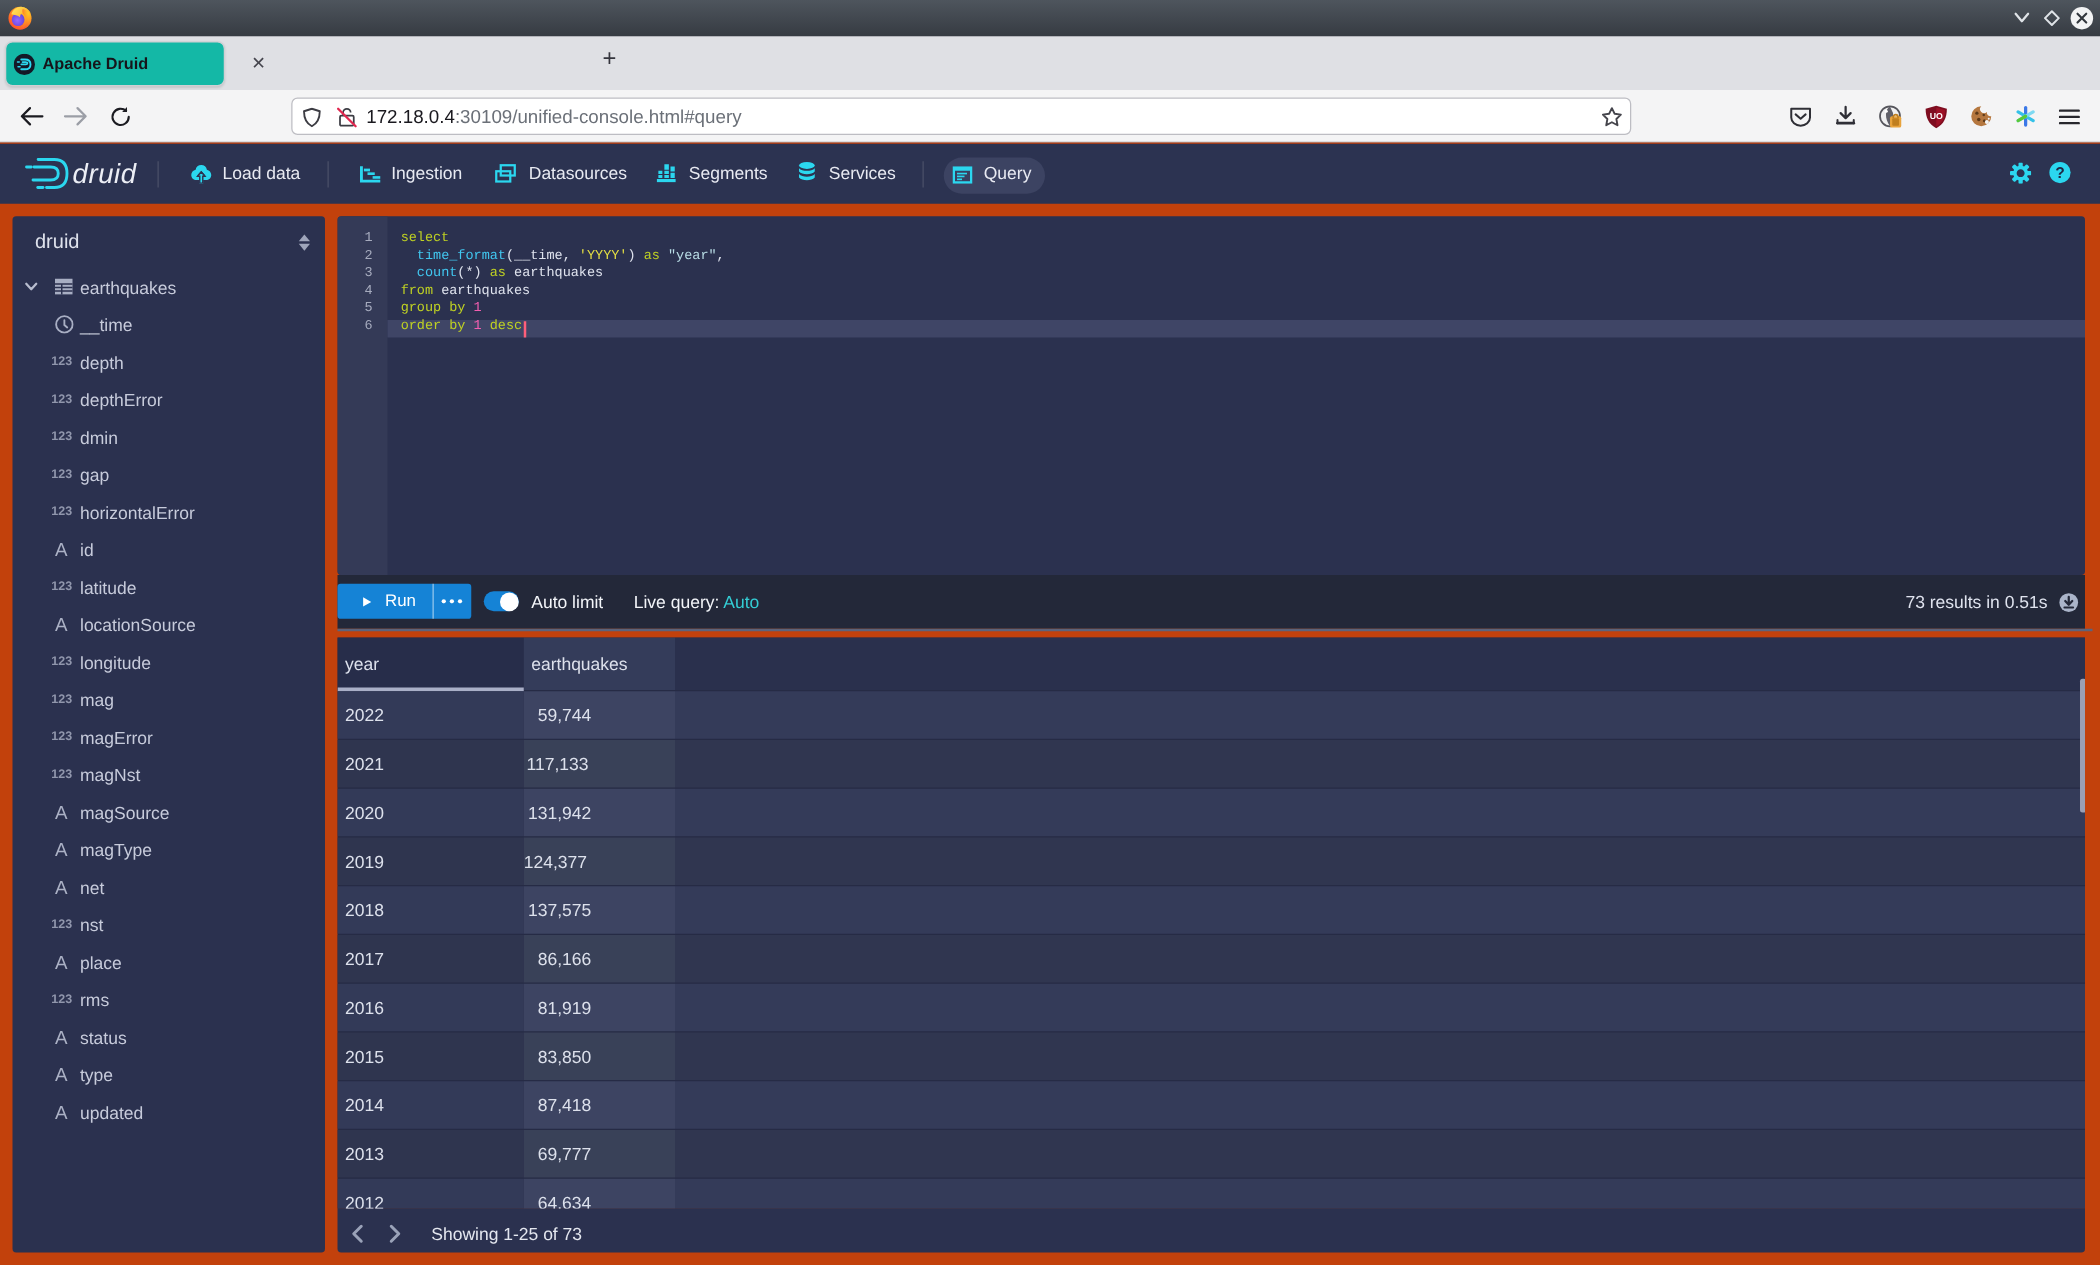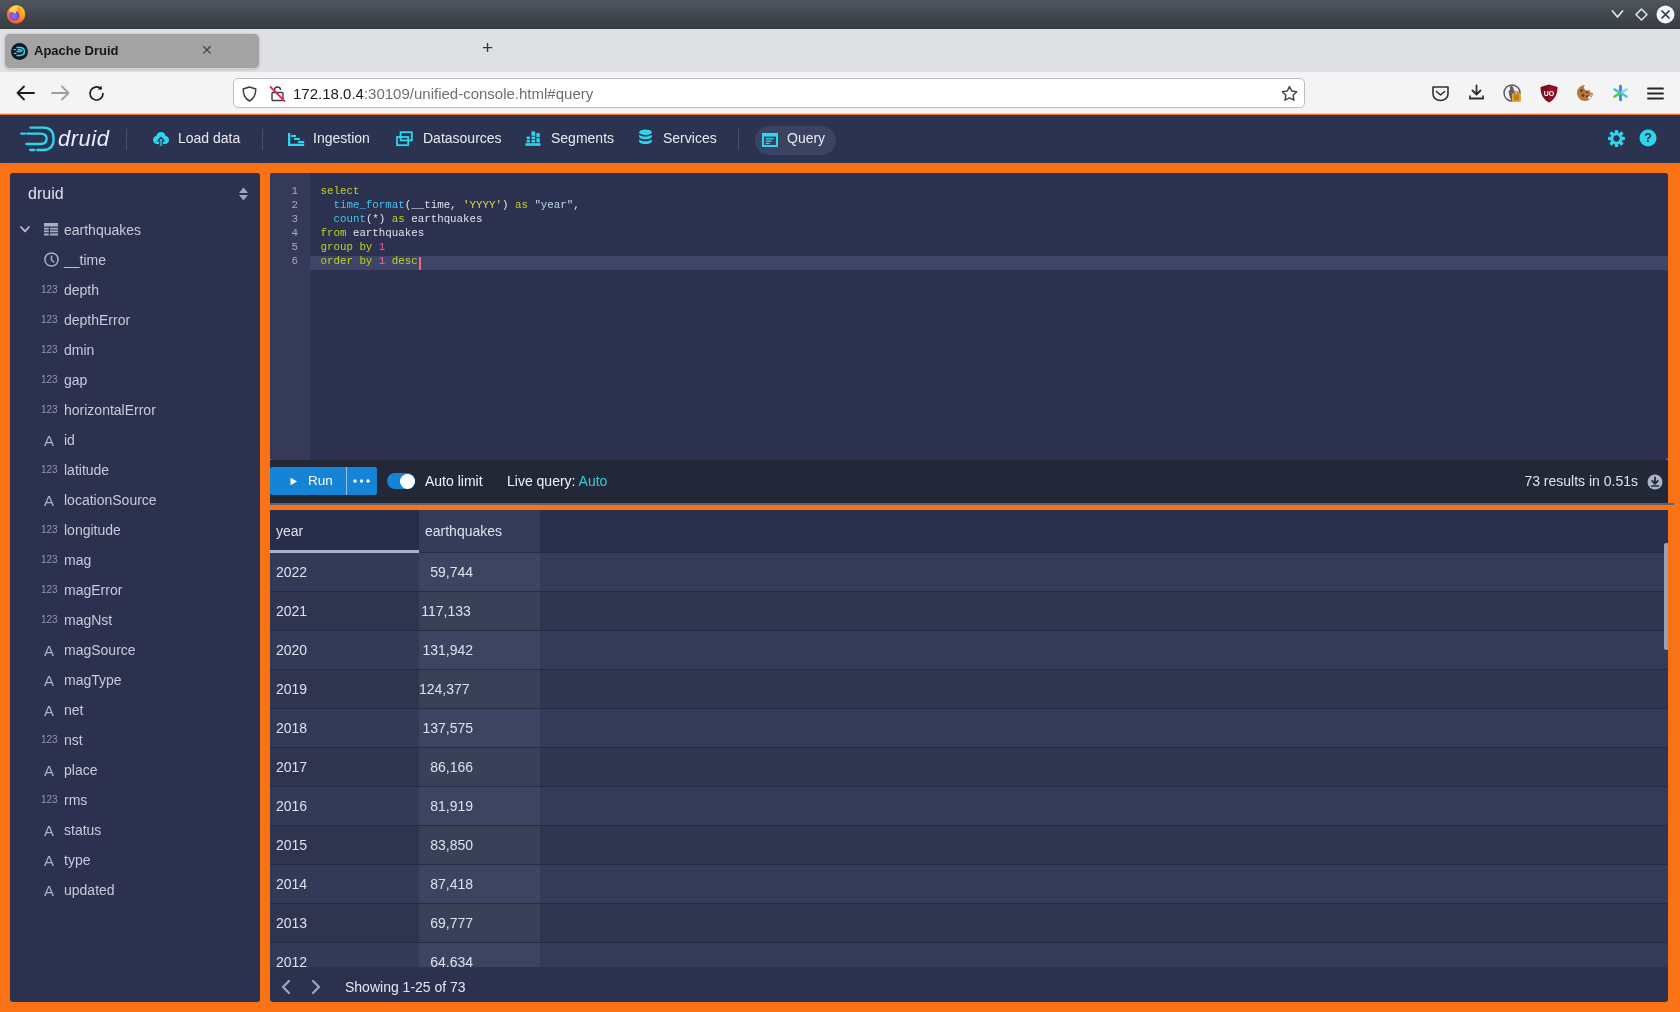--- a/index.html
+++ b/index.html
@@ -5,40 +5,40 @@
 * { margin:0; padding:0; box-sizing:border-box; }
 html,body { width:1680px; height:1012px; overflow:hidden; font-family:"Liberation Sans", sans-serif; }
 .abs { position:absolute; }
 #stage { position:relative; width:1680px; height:1012px; background:#232839; }
 
 
 #titlebar { left:0; top:0; width:1680px; height:29px;
   background:linear-gradient(#4e555d,#363b42); }
 #tbtext { width:100%; text-align:center; top:6px; color:#eef0f3; font-size:13px; }
 #tabbar { left:0; top:29px; width:1680px; height:43px; background:#dfe0e4; }
-#tab { left:4px; top:4px; width:256px; height:36px; background:#a3a3a3; border:1px solid #cfd0d4; border-radius:6px; box-shadow:0 1px 2px rgba(0,0,0,.12); }
+#tab { left:4px; top:4px; width:176px; height:36px; background:#14b8a6; border:1px solid #cfd0d4; border-radius:6px; box-shadow:0 1px 2px rgba(0,0,0,.12); }
 #tabtitle { left:29px; top:9px; font-size:13px; font-weight:600; color:#16151b; }
 #tabclose { left:196px; top:8px; font-size:14px; color:#45454d; }
 #newtab { left:482px; top:8px; font-size:19px; color:#35353d; font-weight:400; }
 #navbar { left:0; top:72px; width:1680px; height:42px; background:#f4f4f5; border-bottom:1px solid #d2d2d6; }
 #urlbox { left:233px; top:6px; width:1072px; height:30px; background:#ffffff; border:1px solid #bdbdc3; border-radius:5px; }
 #urltext { left:59px; top:6px; font-size:15px; color:#1a191f; }
 #urltext span { color:#6b7078; }
 
 
-#app { left:0; top:114px; width:1680px; height:898px; background:#f97316; }
+#app { left:0; top:114px; width:1680px; height:898px; background:#c2410c; }
 #appheader { left:0; top:1px; width:1680px; height:48px; background:#2c3351; }
 .navitem { top:15px; font-size:14px; color:#e8eaf2; }
 #querypill { left:755px; top:11px; width:81px; height:29px; background:#3c4362; border-radius:15px; }
 .vsep { top:14px; width:1px; height:21px; background:#4a5068; }
 
 #sidebar { left:10px; top:59px; width:250px; height:829px; background:#2b314f; border-radius:3px; }
 #sbtitle { left:18px; top:12px; font-size:16px; color:#dfe2ec; }
 .treelabel { font-size:14px; color:#c7cbdb; }
-.icnum { font-size:10px; color:#9096ac; font-weight:400; letter-spacing:0px; }
+.icnum { font-size:10px; color:#9096ac; font-weight:700; letter-spacing:0px; }
 .icA { font-size:15px; color:#abb1c5; }
 
 #main { left:270px; top:59px; width:1398px; height:829px; }
 #editor { left:0; top:0; width:1398px; height:287px; background:#2b314f; border-radius:3px; overflow:hidden; }
 #gutter { left:0; top:0; width:40px; height:287px; background:#343a57; }
 .lnum { width:28px; text-align:right; font-family:"Liberation Mono", monospace; font-size:10.8px; color:#a6abbe; }
 .cl { left:50.5px; font-family:"Liberation Mono", monospace; font-size:10.8px; white-space:pre; color:#dfe3ee; }
 .kw { color:#bfd123; } .fn { color:#41c7f0; } .str { color:#e3de43; } .num { color:#f25eb0; } .qid { color:#b9dde6; }
 #activeline { left:40px; top:83px; width:1358px; height:14px; background:#3f4566; }
 #caret { left:149px; top:83.5px; width:2px; height:13px; background:#ff5f7a; }

